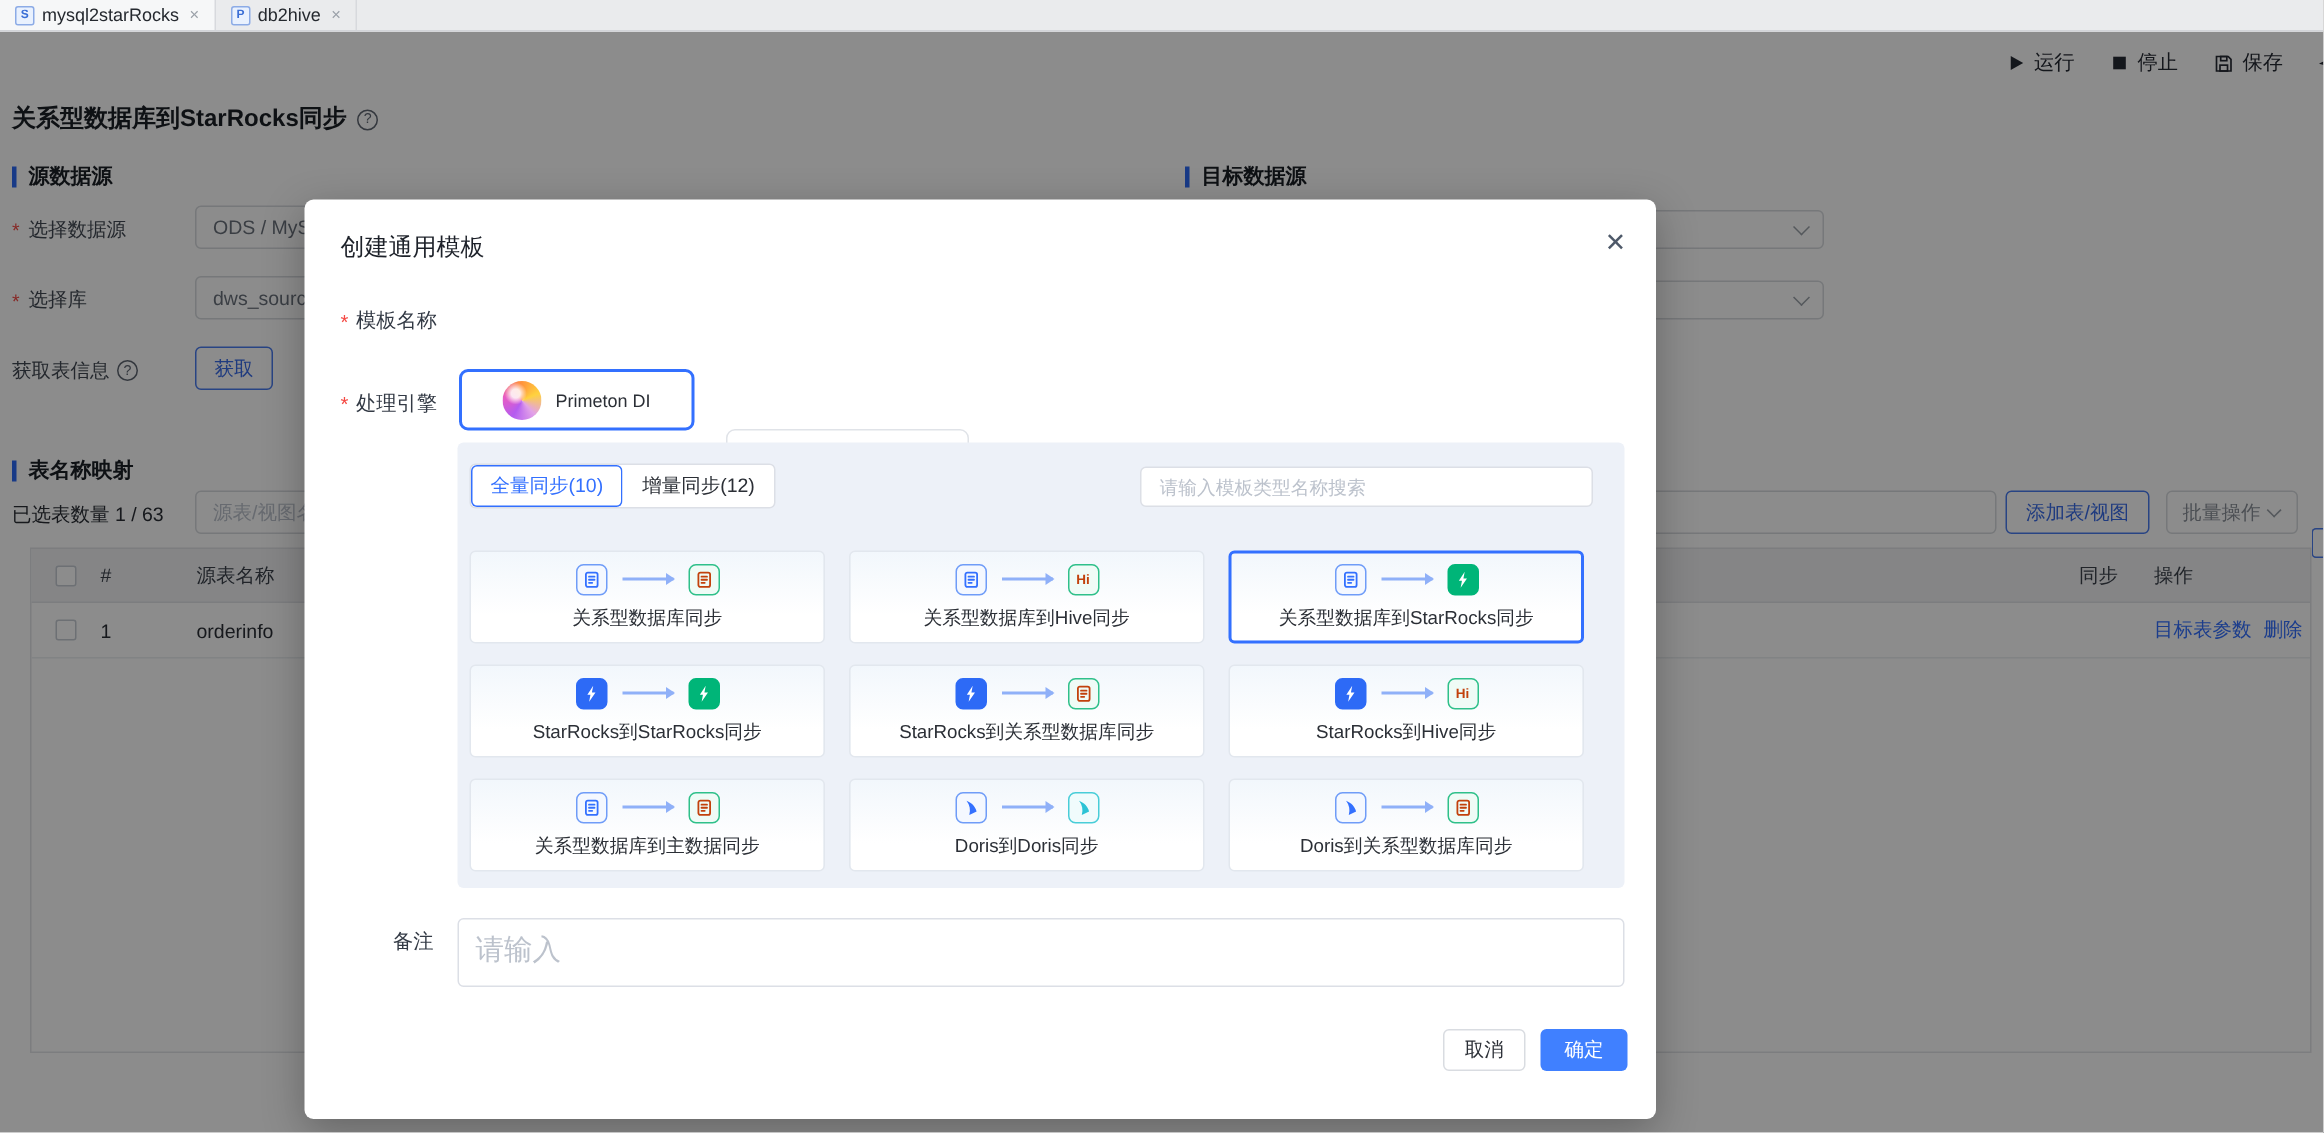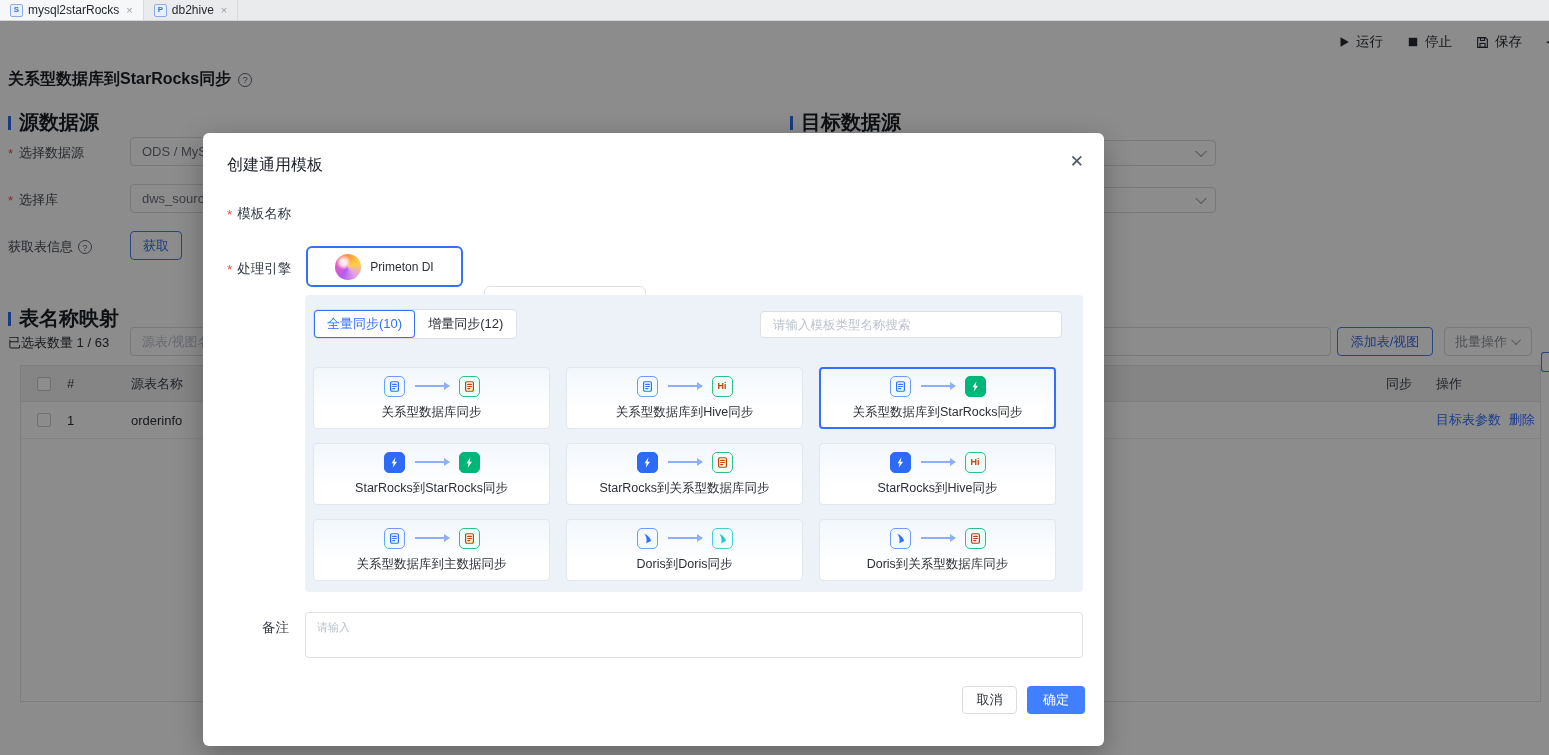--- a/index.html
+++ b/index.html
@@ -17,21 +17,21 @@
   
   .page { position:absolute; left:0; top:21px; width:1549px; height:734px; background:#fff; }
   .abs { position:absolute; }
 
   .toolbar { position:absolute; top:10px; left:1338px; width:211px; height:22px; display:flex; gap:24px; align-items:center; overflow:hidden; white-space:nowrap; font-size:13.5px; color:#262a33; }
   .tool { display:flex; align-items:center; gap:6px; cursor:pointer; flex:0 0 auto; }
 
   .page-title { position:absolute; left:8px; top:48px; display:flex; align-items:center; gap:7px; font-size:16px; font-weight:bold; color:#1b1f26; }
   .help { width:14px; height:14px; border:1px solid #5f6672; border-radius:50%; font-size:9.5px; font-weight:normal; color:#5f6672; display:inline-flex; align-items:center; justify-content:center; }
 
-  .sec { position:absolute; display:flex; align-items:center; gap:8px; font-size:20px; font-weight:bold; color:#1b1f26; }
+  .sec { position:absolute; display:flex; align-items:center; gap:8px; font-size:14px; font-weight:bold; color:#1b1f26; }
   .sec .bar { width:3px; height:14px; background:#2d6af6; }
 
   .f-label { position:absolute; font-size:13px; color:#434a54; display:flex; align-items:center; gap:5px; }
   .star { color:#f54a45; margin-right:1px; }
   .dim-input { position:absolute; height:29px; border:1px solid #d7dade; border-radius:4px; background:#fff; font-size:13px; color:#6b727c; display:flex; align-items:center; padding:0 11px; }
   .dim-select { position:absolute; height:26px; border:1px solid #d7dade; border-radius:4px; background:#fff; }
   .chev { position:absolute; right:10px; top:50%; width:8px; height:8px; border-left:1.6px solid #9aa0a8; border-bottom:1.6px solid #9aa0a8; transform:translateY(-70%) rotate(-45deg); }
   .btn-outline-blue { position:absolute; height:29px; border:1px solid #4a7cf0; border-radius:4px; background:#fff; color:#3a6ce8; font-size:13px; display:flex; align-items:center; justify-content:center; cursor:pointer; }
   .btn-outline-gray { position:absolute; height:29px; border:1px solid #d7dade; border-radius:4px; background:#fff; color:#8a9099; font-size:13px; display:flex; align-items:center; justify-content:center; gap:7px; cursor:pointer; }
   .chev-inline { width:7px; height:7px; border-left:1.4px solid #9aa0a8; border-bottom:1.4px solid #9aa0a8; transform:rotate(-45deg) translateY(-2px); display:inline-block; }
@@ -82,21 +82,21 @@
   .ic svg { width:13px; height:13px; display:block; }
   .ic .hi { font-size:9px; font-weight:bold; font-style:normal; }
   .rdb-blue, .doris-blue { border:1.3px solid #6f9cf8; color:#3370ff; background:#f4f8ff; }
   .rdb-green, .hive-green { border:1.3px solid #2fc08a; color:#c2410c; background:#effbf6; }
   .doris-teal { border:1.3px solid #49cdd8; color:#2cc3d5; background:#f0fbfc; }
   .starrocks-blue { background:#2d6af6; border:1.3px solid #2d6af6; }
   .starrocks-green { background:#00b578; border:1.3px solid #00b578; }
   .arrow { width:34px; height:2px; background:#8fb0f8; position:relative; }
   .arrow::after { content:''; position:absolute; right:-1px; top:-3px; border-left:6px solid #8fb0f8; border-top:4px solid transparent; border-bottom:4px solid transparent; }
 
-  .note { position:absolute; left:102px; top:479px; width:778px; height:46px; border:1px solid #dcdfe6; border-radius:4px; resize:none; font-size:11px; padding:7px 11px; outline:none; font-family:inherit; color:#2b2f36; }
+  .note { position:absolute; left:102px; top:479px; width:778px; height:46px; border:1px solid #dcdfe6; border-radius:4px; resize:none; font-size:19px; padding:7px 11px; outline:none; font-family:inherit; color:#2b2f36; }
   .btn-cancel { position:absolute; left:759px; top:553px; width:55px; height:28px; background:#fff; border:1px solid #d9dce1; border-radius:4px; font-size:13px; color:#2b2f36; cursor:pointer; font-family:inherit; }
   .btn-ok { position:absolute; left:824px; top:553px; width:58px; height:28px; background:#4080ff; border:none; border-radius:4px; font-size:13px; color:#fff; cursor:pointer; font-family:inherit; }
 </style>
 </head>
 <body>
 
 <div class="screen">
 
   <div class="tabbar">
     <div class="tab is-active">

